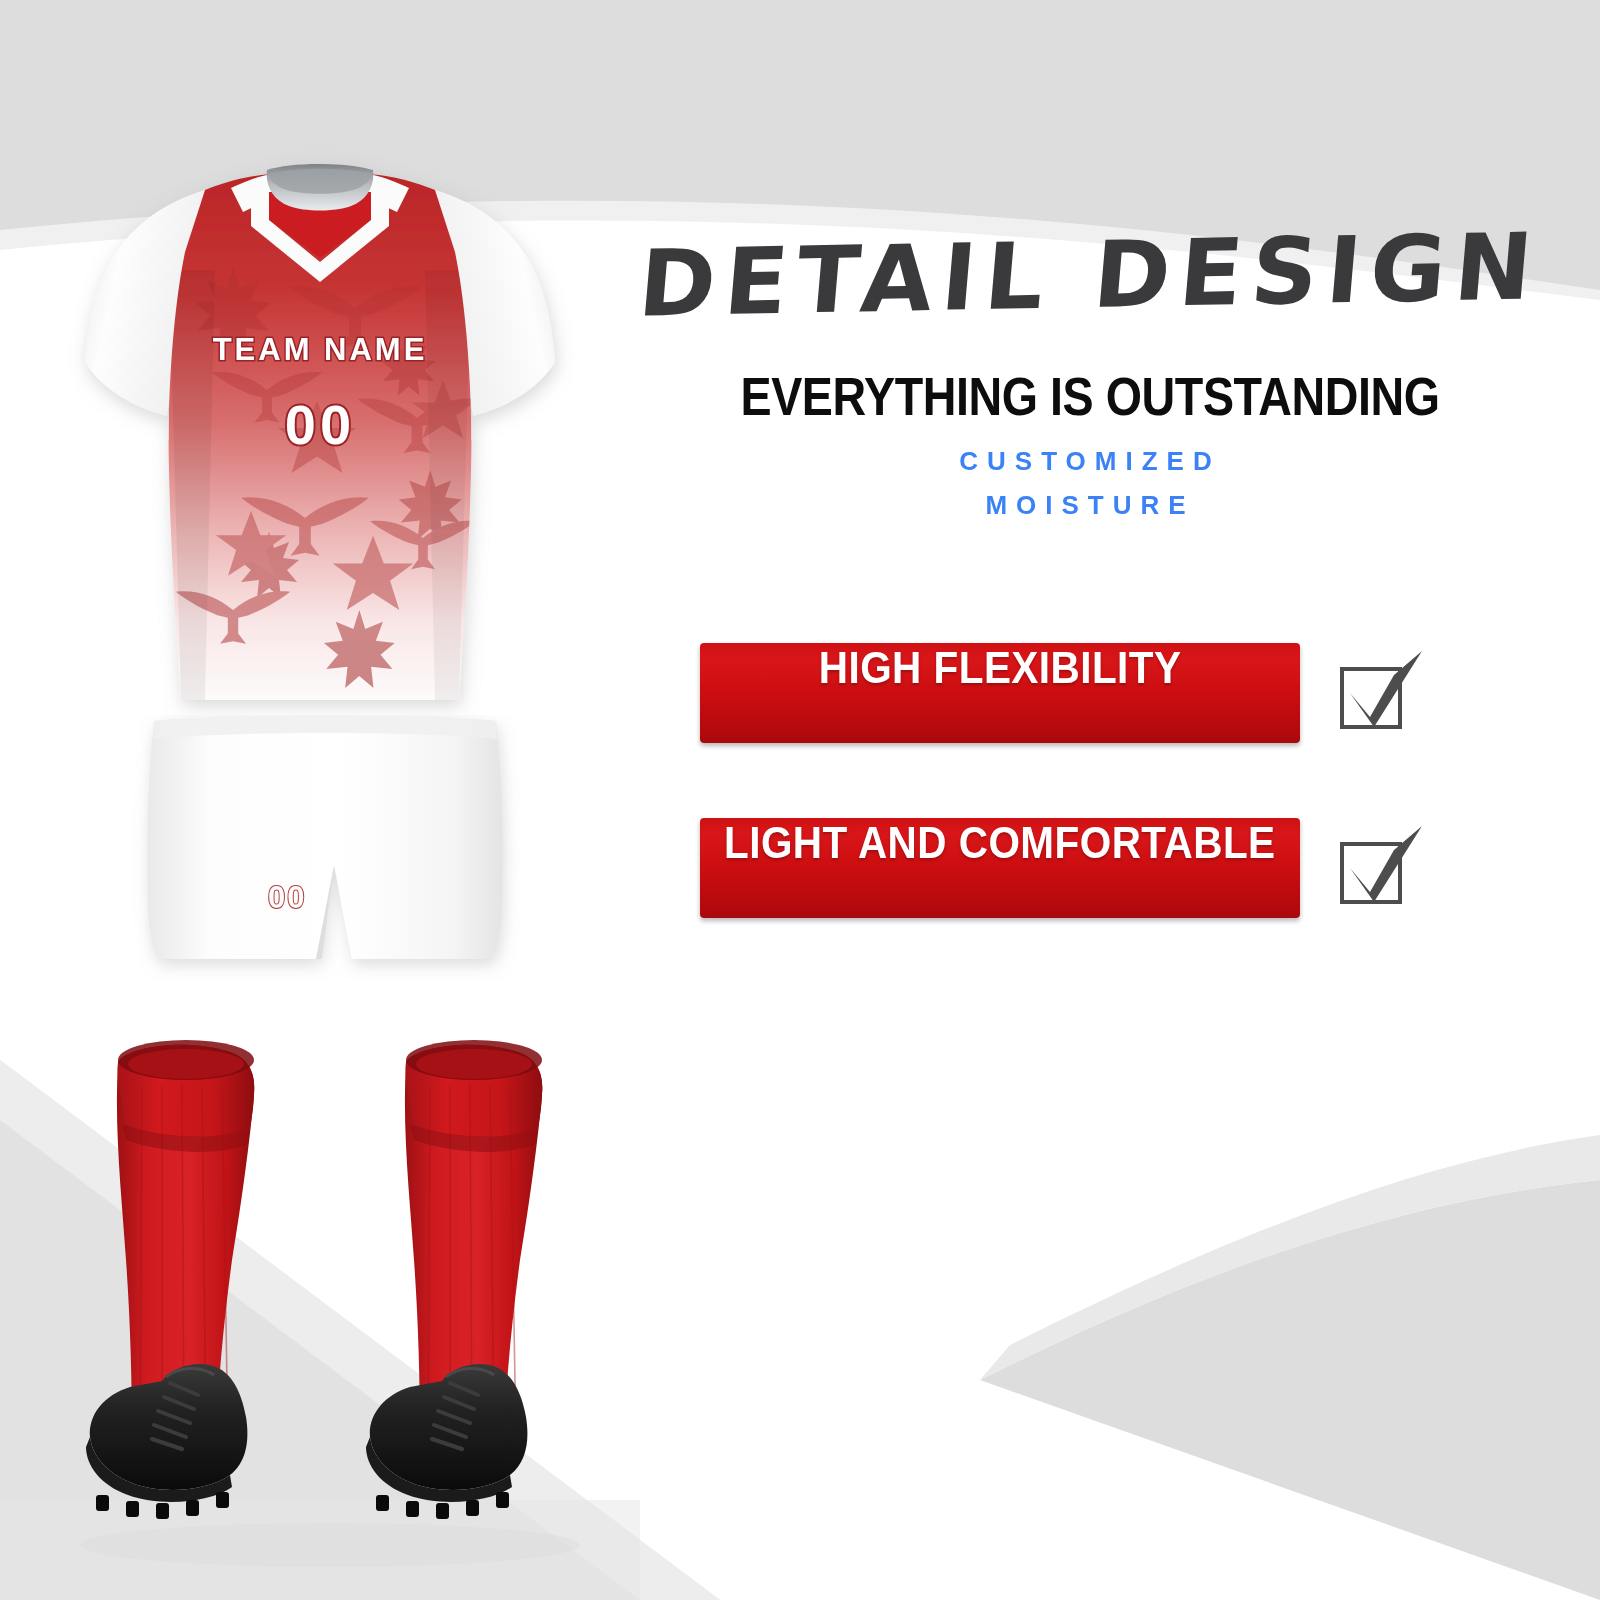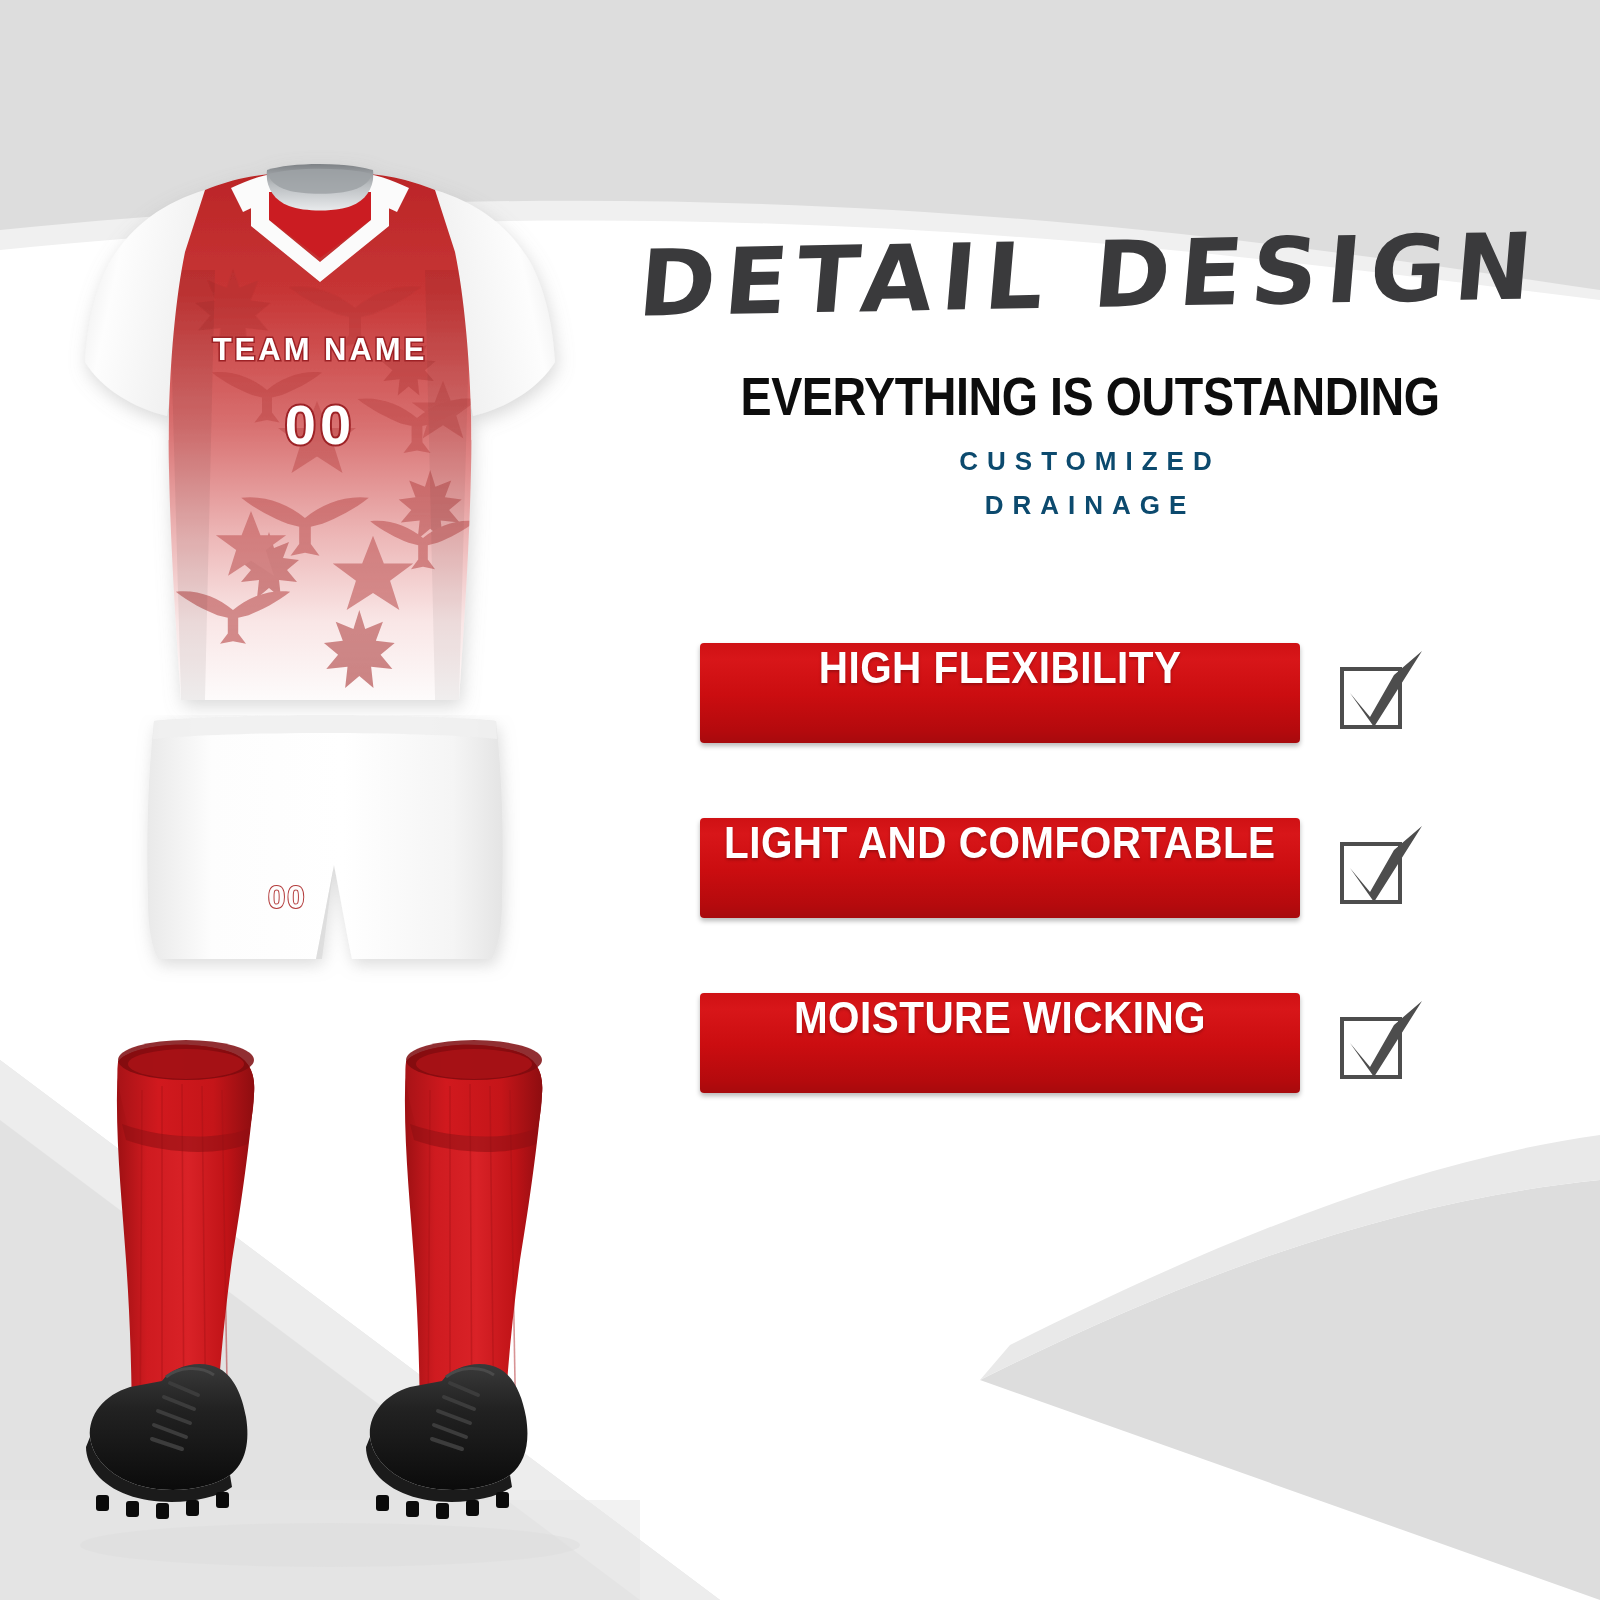--- a/index.html
+++ b/index.html
@@ -41,21 +41,21 @@
     transform:skewX(-6deg) rotate(-1.1deg);
   }
   .subhead{
     position:absolute;left:0;right:20px;top:370px;text-align:center;
     font-size:53px;font-weight:bold;color:#0d0d0d;
     letter-spacing:-0.5px;line-height:1;
     transform:scaleX(0.88);
   }
   .tagline{
     position:absolute;left:0;right:20px;text-align:center;
-    font-size:26px;font-weight:bold;color:#0c4a6e;letter-spacing:9px;
+    font-size:26px;font-weight:bold;color:#3b82f6;letter-spacing:9px;
     line-height:1;
   }
   .tag0{top:448px;} .tag1{top:492px;} .tag2{top:534px;}
 
   
   .features{position:absolute;left:100px;top:643px;width:760px;}
   .feature-row{position:relative;height:175px;}
   .banner{
     position:absolute;left:0;top:0;width:600px;height:100px;border-radius:4px;
     background:linear-gradient(180deg,#cf1114 0%,#d81619 16%,#cb0d10 52%,#b40a0d 88%,#a70a0d 100%);
@@ -396,21 +396,21 @@
     </div>
   </div>
 
   <div class="right-col">
 
     <div class="headline">DETAIL DESIGN</div>
 
     <div class="subhead">EVERYTHING IS OUTSTANDING</div>
 
     <div class="tagline tag0">CUSTOMIZED</div>
-    <div class="tagline tag1">DRAINAGE</div>
+    <div class="tagline tag1">MOISTURE</div>
 
     <div class="features">
 
       <div class="feature-row">
         <div class="banner">
           <span>HIGH FLEXIBILITY</span>
         </div>
         <svg class="check" viewBox="0 0 92 88">
           <rect x="10" y="20" width="58" height="58" fill="none" stroke="#4d4d4d" stroke-width="4"></rect>
           <path d="M18 44 L38 68 L62 26 L90 2 L42 78 Z" fill="#4d4d4d"></path>
@@ -420,26 +420,17 @@
       <div class="feature-row">
         <div class="banner">
           <span>LIGHT AND COMFORTABLE</span>
         </div>
         <svg class="check" viewBox="0 0 92 88">
           <rect x="10" y="20" width="58" height="58" fill="none" stroke="#4d4d4d" stroke-width="4"></rect>
           <path d="M18 44 L38 68 L62 26 L90 2 L42 78 Z" fill="#4d4d4d"></path>
         </svg>
       </div>
 
-      <div class="feature-row">
-        <div class="banner">
-          <span>MOISTURE WICKING</span>
-        </div>
-        <svg class="check" viewBox="0 0 92 88">
-          <rect x="10" y="20" width="58" height="58" fill="none" stroke="#4d4d4d" stroke-width="4"></rect>
-          <path d="M18 44 L38 68 L62 26 L90 2 L42 78 Z" fill="#4d4d4d"></path>
-        </svg>
-      </div>
 
 
     </div>
   </div>
 </div>
 
 </body></html>

